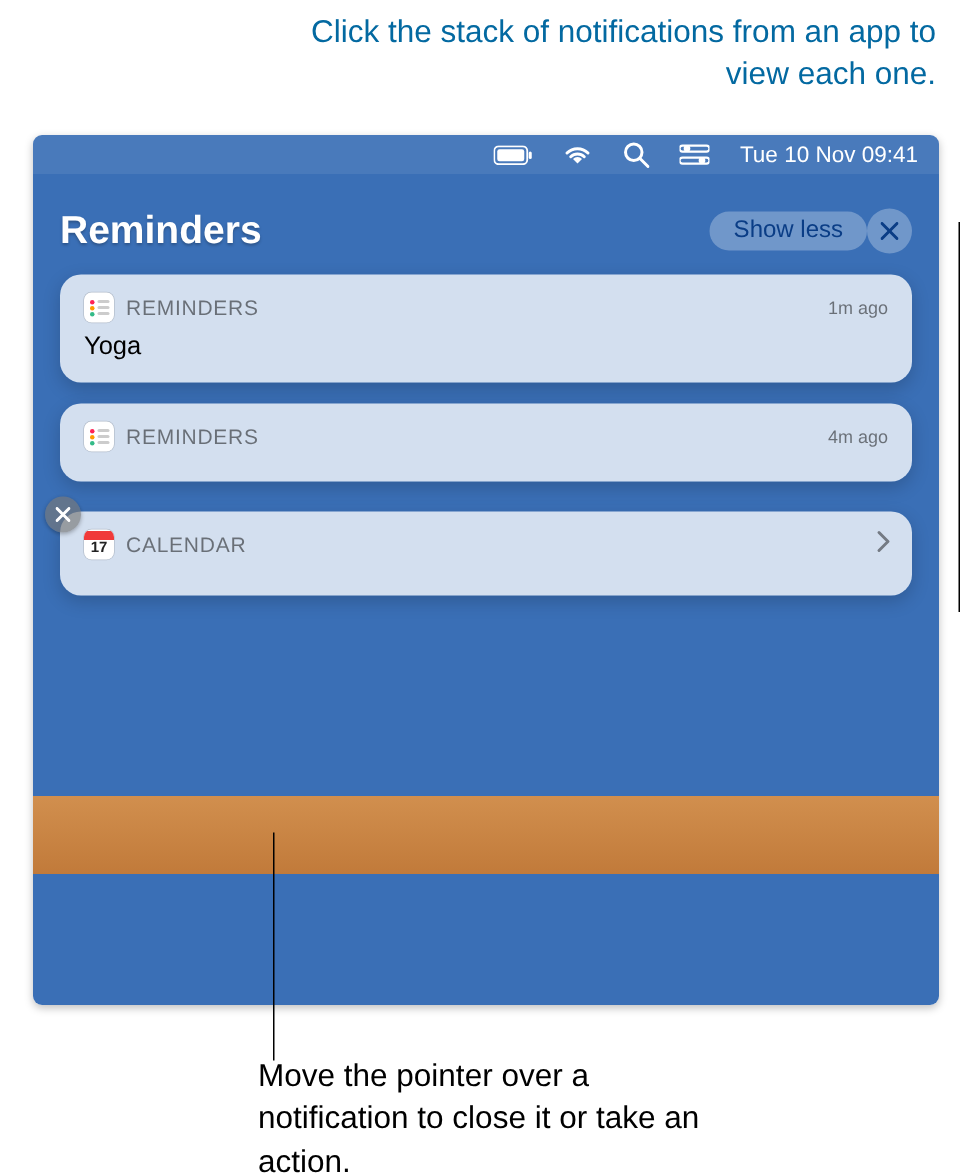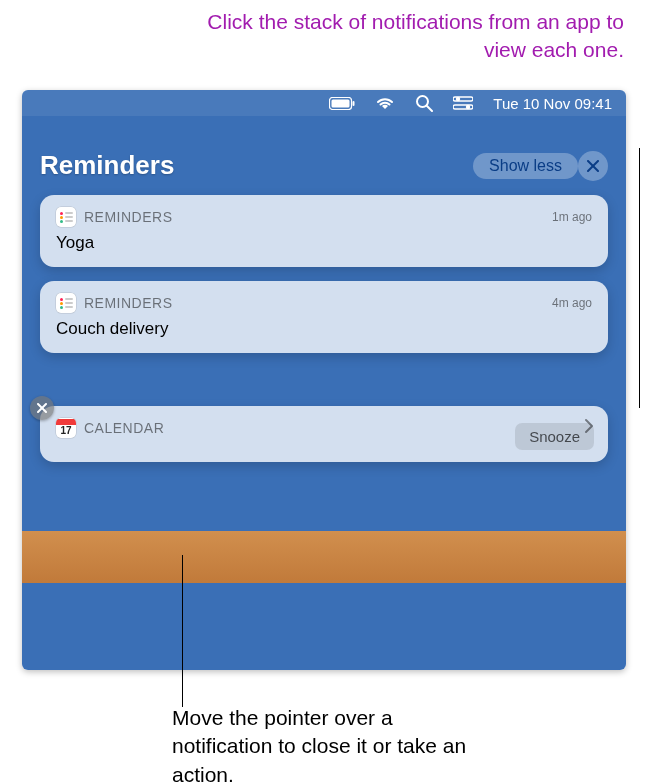--- a/index.html
+++ b/index.html
@@ -11,21 +11,21 @@
     position: relative;
   }
   .callout-top {
     position: absolute;
     top: 8px;
     right: 22px;
     width: 460px;
     text-align: right;
     font-size: 21px;
     line-height: 1.35;
-    color: #a21caf;
+    color: #0369a1;
   }
   .desktop {
     position: absolute;
     top: 90px;
     left: 22px;
     width: 604px;
     height: 580px;
     border-radius: 6px;
     overflow: hidden;
     background: linear-gradient(to bottom, #3a6fb6 0%, #3a6fb6 76%, #d18f4e 76%, #c17a3a 85%, #3a6fb6 85%, #3a6fb6 100%);
@@ -39,21 +39,21 @@
     gap: 20px;
     padding: 0 14px;
     background: rgba(255,255,255,0.08);
     color: #fff;
     font-size: 15px;
     font-weight: 500;
   }
   .menubar .iconwrap { display:flex; align-items:center; }
   .menubar svg { display:block; }
   .notif-area {
-    padding: 34px 18px 12px 18px;
+    padding: 22px 18px 12px 18px;
   }
   .group-header {
     display: flex;
     align-items: center;
     justify-content: space-between;
     margin-bottom: 14px;
   }
   .group-title {
     color: #fff;
     font-size: 26px;
@@ -178,21 +178,21 @@
     background: rgba(120,120,120,0.65);
     border: none;
     cursor: pointer;
     display: flex;
     align-items: center;
     justify-content: center;
     color: #fff;
     font-size: 13px;
     box-shadow: 0 1px 3px rgba(0,0,0,0.3);
   }
-  .calendar-group { margin-top: 53px; position: relative; }
+  .calendar-group { margin-top: 20px; position: relative; }
   .callout-line-right {
     position: absolute;
     right: 6px;
     top: 148px;
     width: 1px;
     height: 260px;
     background: #000;
   }
   .callout-line-down {
     position: absolute;
@@ -304,21 +304,20 @@
               <span class="bar"></span>
             </div>
           <div class="row">
               <span class="dot" style="background:#3b8;"></span>
               <span class="bar"></span>
             </div>
         </div>
         <span class="app-name">REMINDERS</span>
         <span class="notif-time">4m ago</span>
       </div>
-      <div class="notif-title">Couch delivery</div>
     </div>
 
     <div class="calendar-group">
       <div class="notif-card" style="padding-bottom:18px;">
         <button class="hover-close">
           <svg width="10" height="10" viewBox="0 0 10 10">
               <line x1="1" y1="1" x2="9" y2="9" stroke="currentColor" stroke-width="2" stroke-linecap="round"></line>
               <line x1="9" y1="1" x2="1" y2="9" stroke="currentColor" stroke-width="2" stroke-linecap="round"></line>
             </svg>
         </button>
@@ -327,21 +326,20 @@
             <div class="top"></div>
             <div class="day">17</div>
           </div>
           <span class="app-name">CALENDAR</span>
         </div>
         <span class="chevron">
           <svg width="10" height="16" viewBox="0 0 10 16">
               <polyline points="2,2 8,8 2,14" fill="none" stroke="currentColor" stroke-width="2" stroke-linecap="round" stroke-linejoin="round"></polyline>
             </svg>
         </span>
-        <button class="snooze-btn">Snooze</button>
       </div>
     </div>
 
   </div>
 </div>
 
 <div class="callout-line-down"></div>
 <div class="callout-bottom">
   <span>Move the pointer over a notification to close it or take an action.</span>
 </div>

